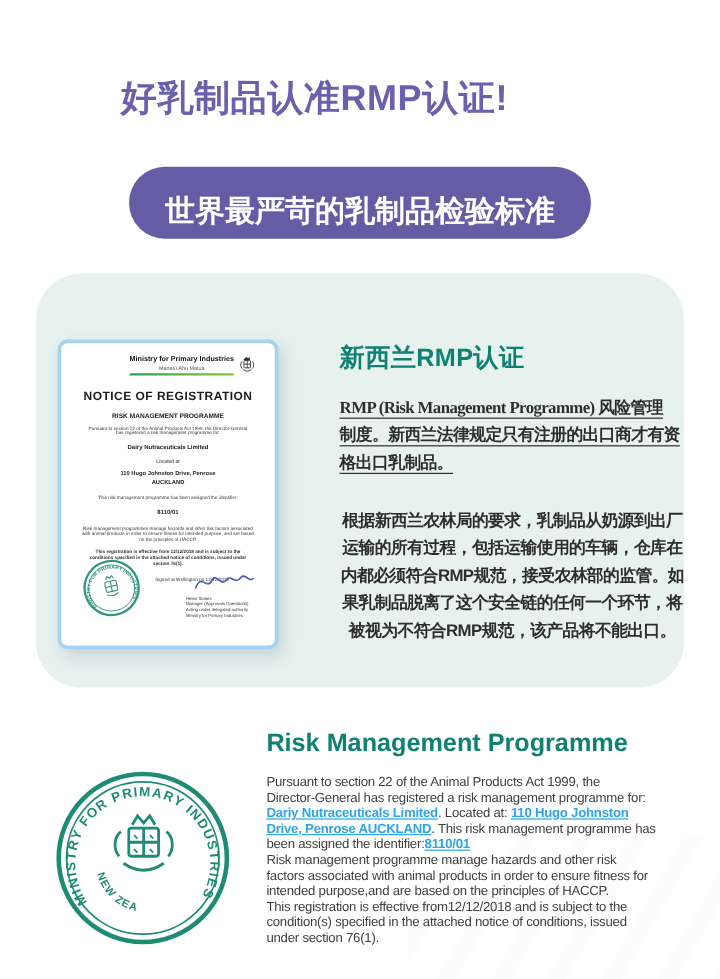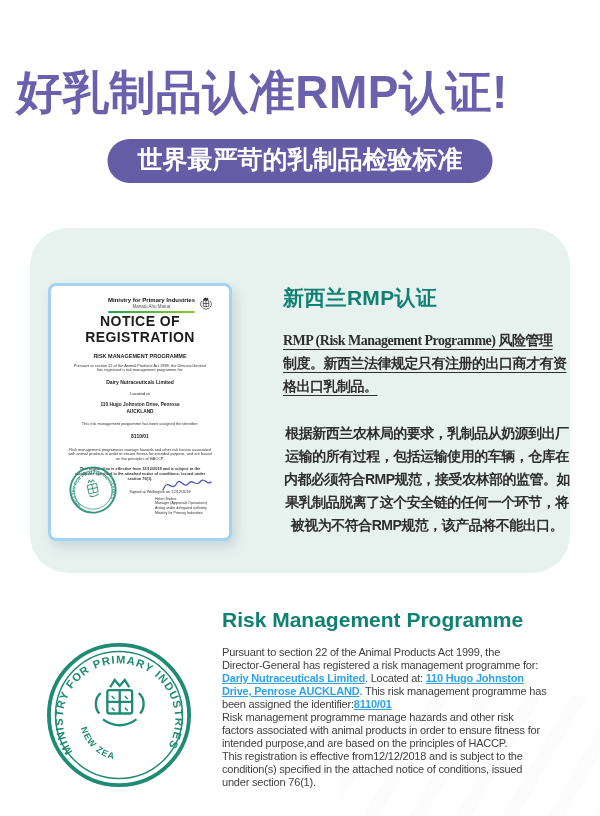--- a/index.html
+++ b/index.html
@@ -2,43 +2,43 @@
 <html><head>
 <meta charset="utf-8">
 <style>
   * { margin:0; padding:0; box-sizing:border-box; }
   html,body { width:600px; height:816px; background:#ffffff; overflow:hidden;
     font-family:"Liberation Sans", sans-serif; }
   .page { position:relative; width:600px; height:816px; background:#fff; }
 
   
   .main-title { position:absolute; top:62px; left:0; width:524px; text-align:center;
-    font-size:46px; font-weight:900; color:#6A61AC; letter-spacing:0.5px; }
+    font-size:30px; font-weight:900; color:#6A61AC; letter-spacing:0.5px; }
   .subtitle-pill { position:absolute; top:139px; left:50%; transform:translateX(-50%);
     background:#655CA6; color:#fff; font-size:25px; font-weight:800;
-    padding:4px 30px 7px 30px; border-radius:999px; white-space:nowrap; }
+    padding:20px 30px 7px 30px; border-radius:999px; white-space:nowrap; }
 
   
   .mint-panel { position:absolute; left:30px; top:228px; width:540px; height:345px;
     background:#E7F2EF; border-radius:38px; }
 
   
   .certificate { position:absolute; left:48px; top:283px; width:184px; height:258px;
     background:#fff; border:3px solid #A5D2F0; border-radius:8px;
     box-shadow:4px 6px 12px rgba(60,90,110,0.18); overflow:hidden; }
   .cert-inner { position:relative; width:100%; height:100%; padding:9px 10px;
     text-align:center; color:#1c1c1c; }
   .cert-logo-row { display:flex; justify-content:flex-end; align-items:flex-start;
     gap:4px; padding-right:6px; margin-top:2px; }
   .cert-logo-text { text-align:center; }
   .cert-logo-name { font-size:6px; font-weight:bold; color:#111; white-space:nowrap; }
   .cert-logo-maori { font-size:4.5px; color:#555; margin-top:1px; }
   .cert-logo-swoosh { height:2px; margin-top:1.5px; border-radius:2px;
     background:linear-gradient(90deg,#2e9e4f,#8DC63F); }
-  .cert-title { font-size:14px; font-weight:bold; letter-spacing:0.4px; }
+  .cert-title { margin-top:12px; font-size:10px; font-weight:bold; letter-spacing:0.4px; }
   .cert-subtitle { margin-top:8px; font-size:5.5px; font-weight:bold; }
   .cert-small { font-size:3.9px; line-height:1.25; color:#333; }
   .cert-intro { margin:5px auto 0; width:85%; }
   .cert-company { margin-top:6px; font-size:5px; font-weight:bold; }
   .cert-located { margin-top:6px; font-size:4.2px; }
   .cert-address { margin-top:5px; font-size:4.8px; font-weight:bold; white-space:pre-line; line-height:1.5; }
   .cert-assigned { margin:6px auto 0; width:80%; }
   .cert-id { margin-top:6px; font-size:5px; font-weight:bold; }
   .cert-body { margin:9px auto 0; width:94%; }
   .cert-effective { margin:5px auto 0; width:88%; font-weight:bold; }

